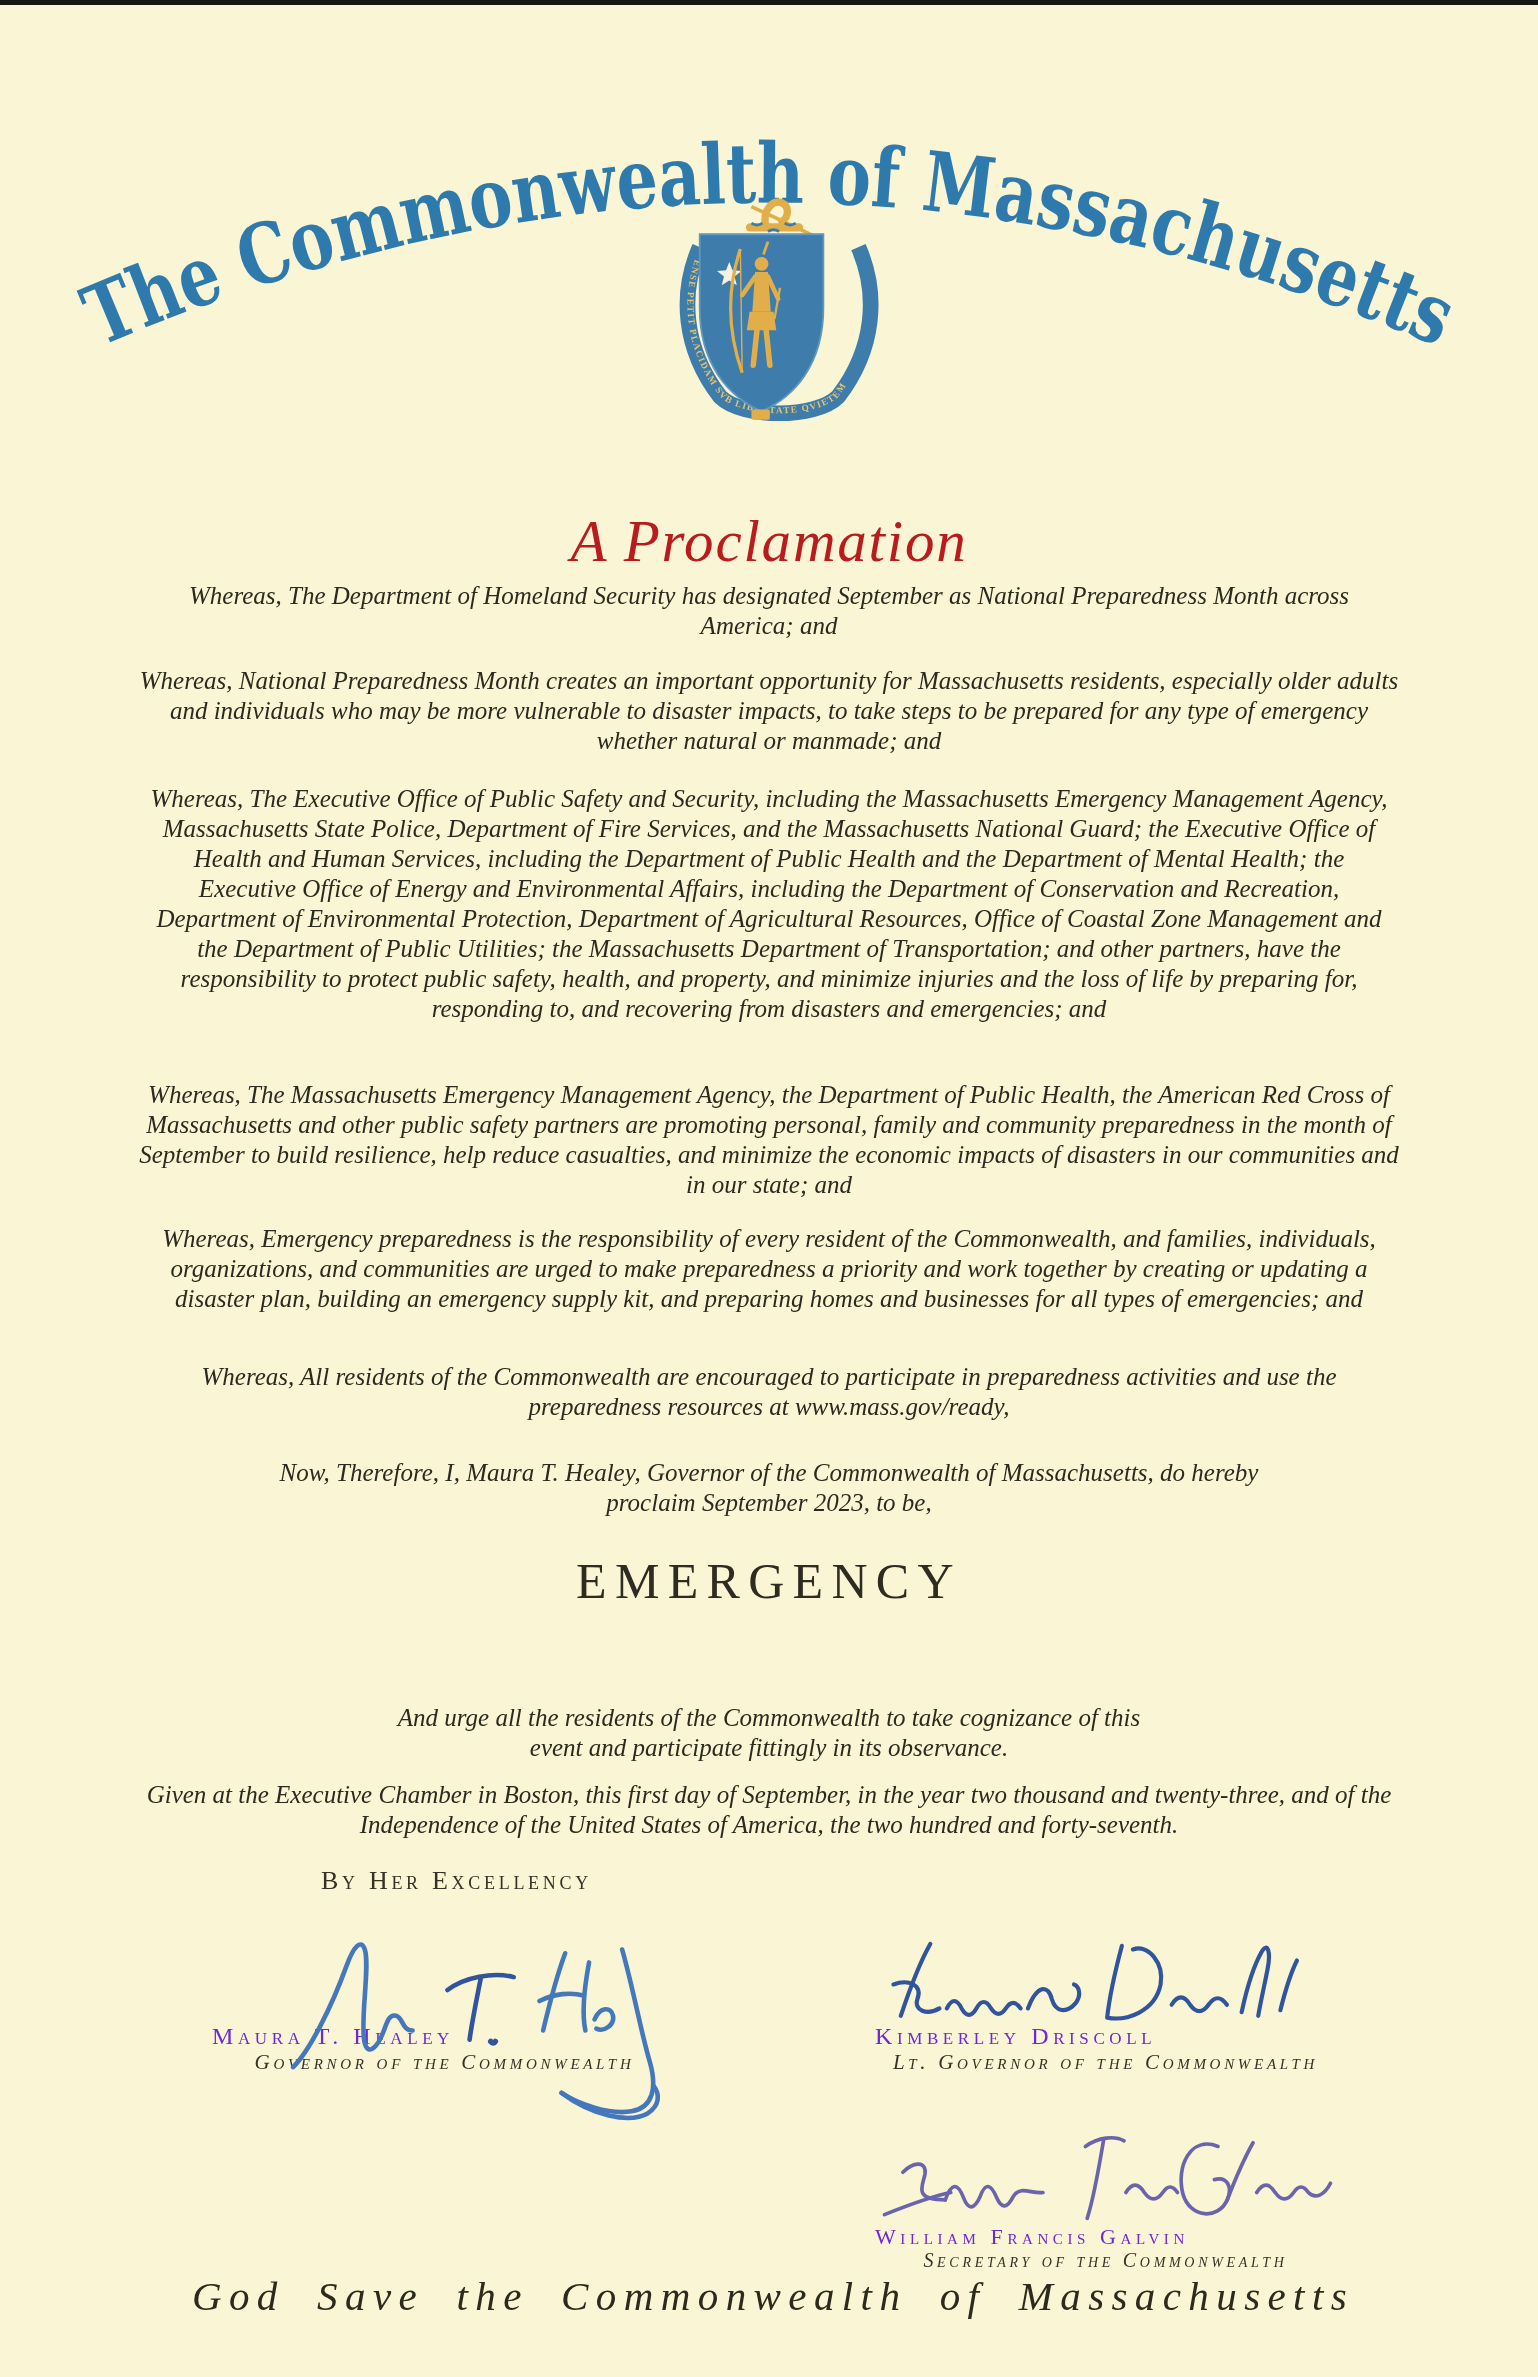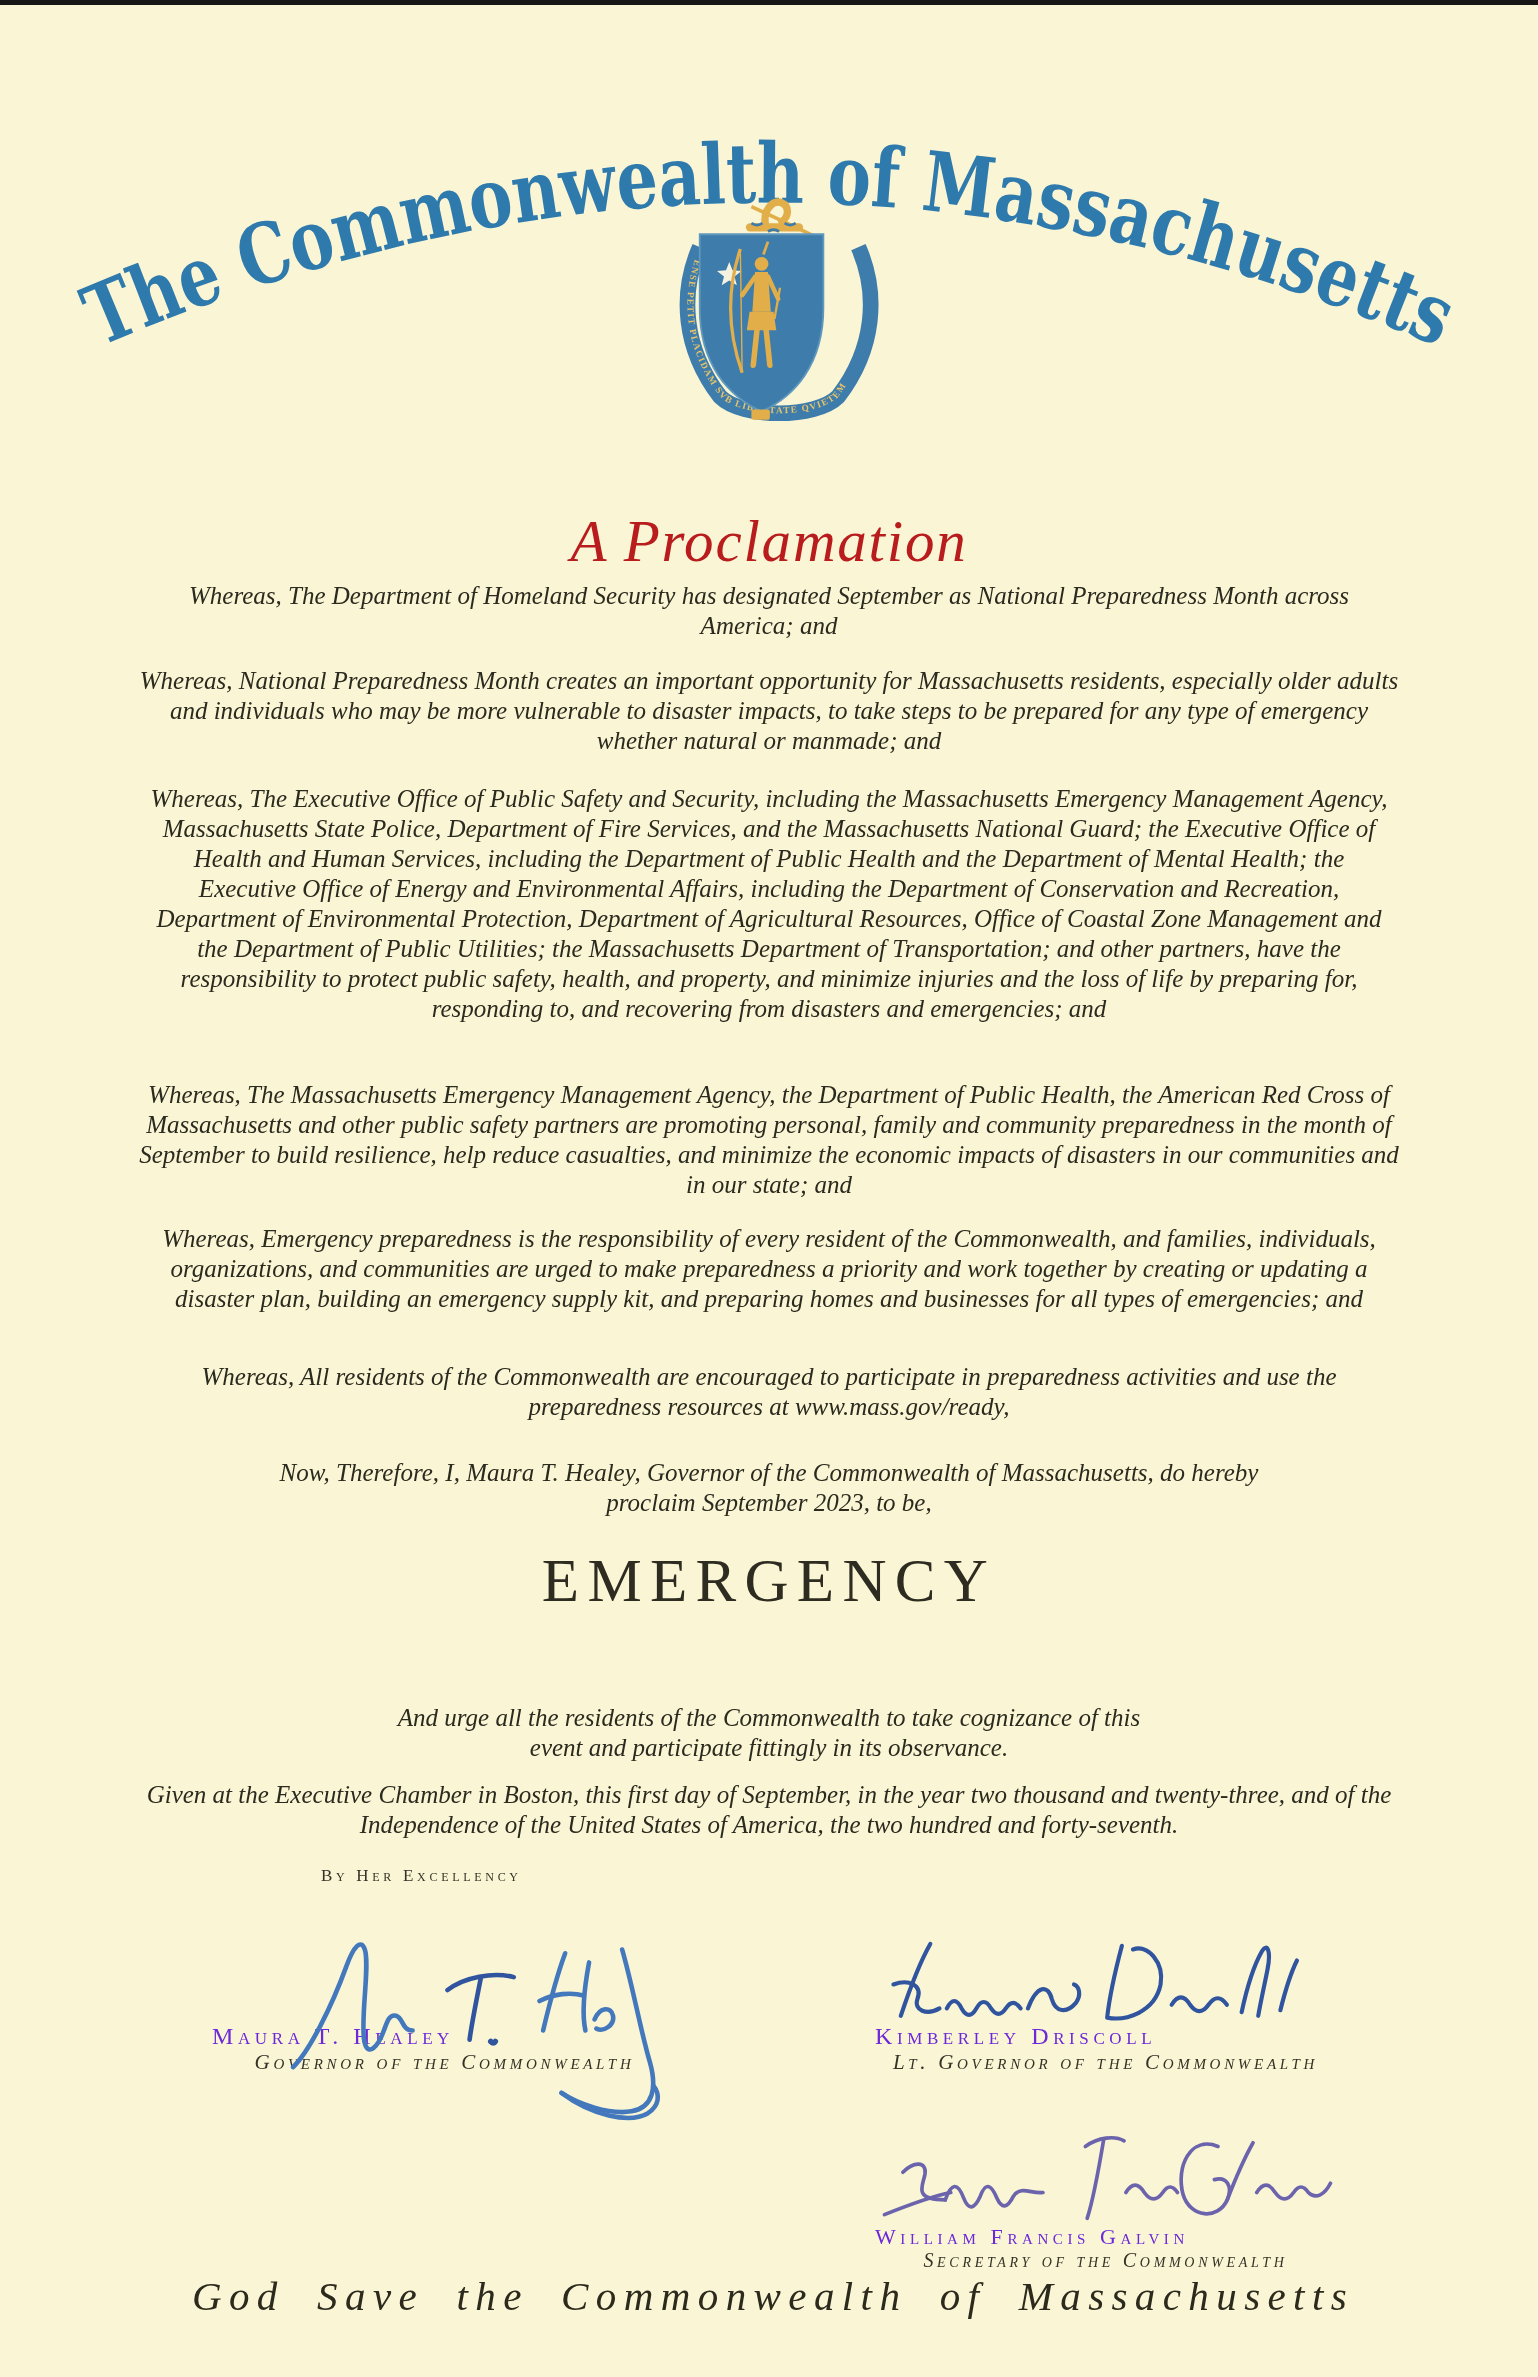--- a/index.html
+++ b/index.html
@@ -30,29 +30,29 @@
   .para{
     position:absolute;left:0;right:0;margin:8px auto;
     text-align:center;
     font-style:italic;
     font-size:25px;line-height:30px;
     color:#2b2a1e;
   }
   .bigheading{
     position:absolute;left:0;right:0;margin:0 auto;
     text-align:center;
-    font-size:61px;line-height:64px;
+    font-size:50px;line-height:64px;
     letter-spacing:8.3px;
     color:#2e2c20;
     font-weight:normal;
   }
   .byline{
     position:absolute;top:1866px;left:321px;
     font-variant:small-caps;
-    font-size:17px;letter-spacing:3.7px;
+    font-size:26px;letter-spacing:3.7px;
     color:#343226;
   }
   .sig-name{
     position:absolute;
     text-align:left;
     font-variant:small-caps;
     font-size:24px;letter-spacing:4.6px;
     color:#6d28d9;
   }
   .sig-title{

